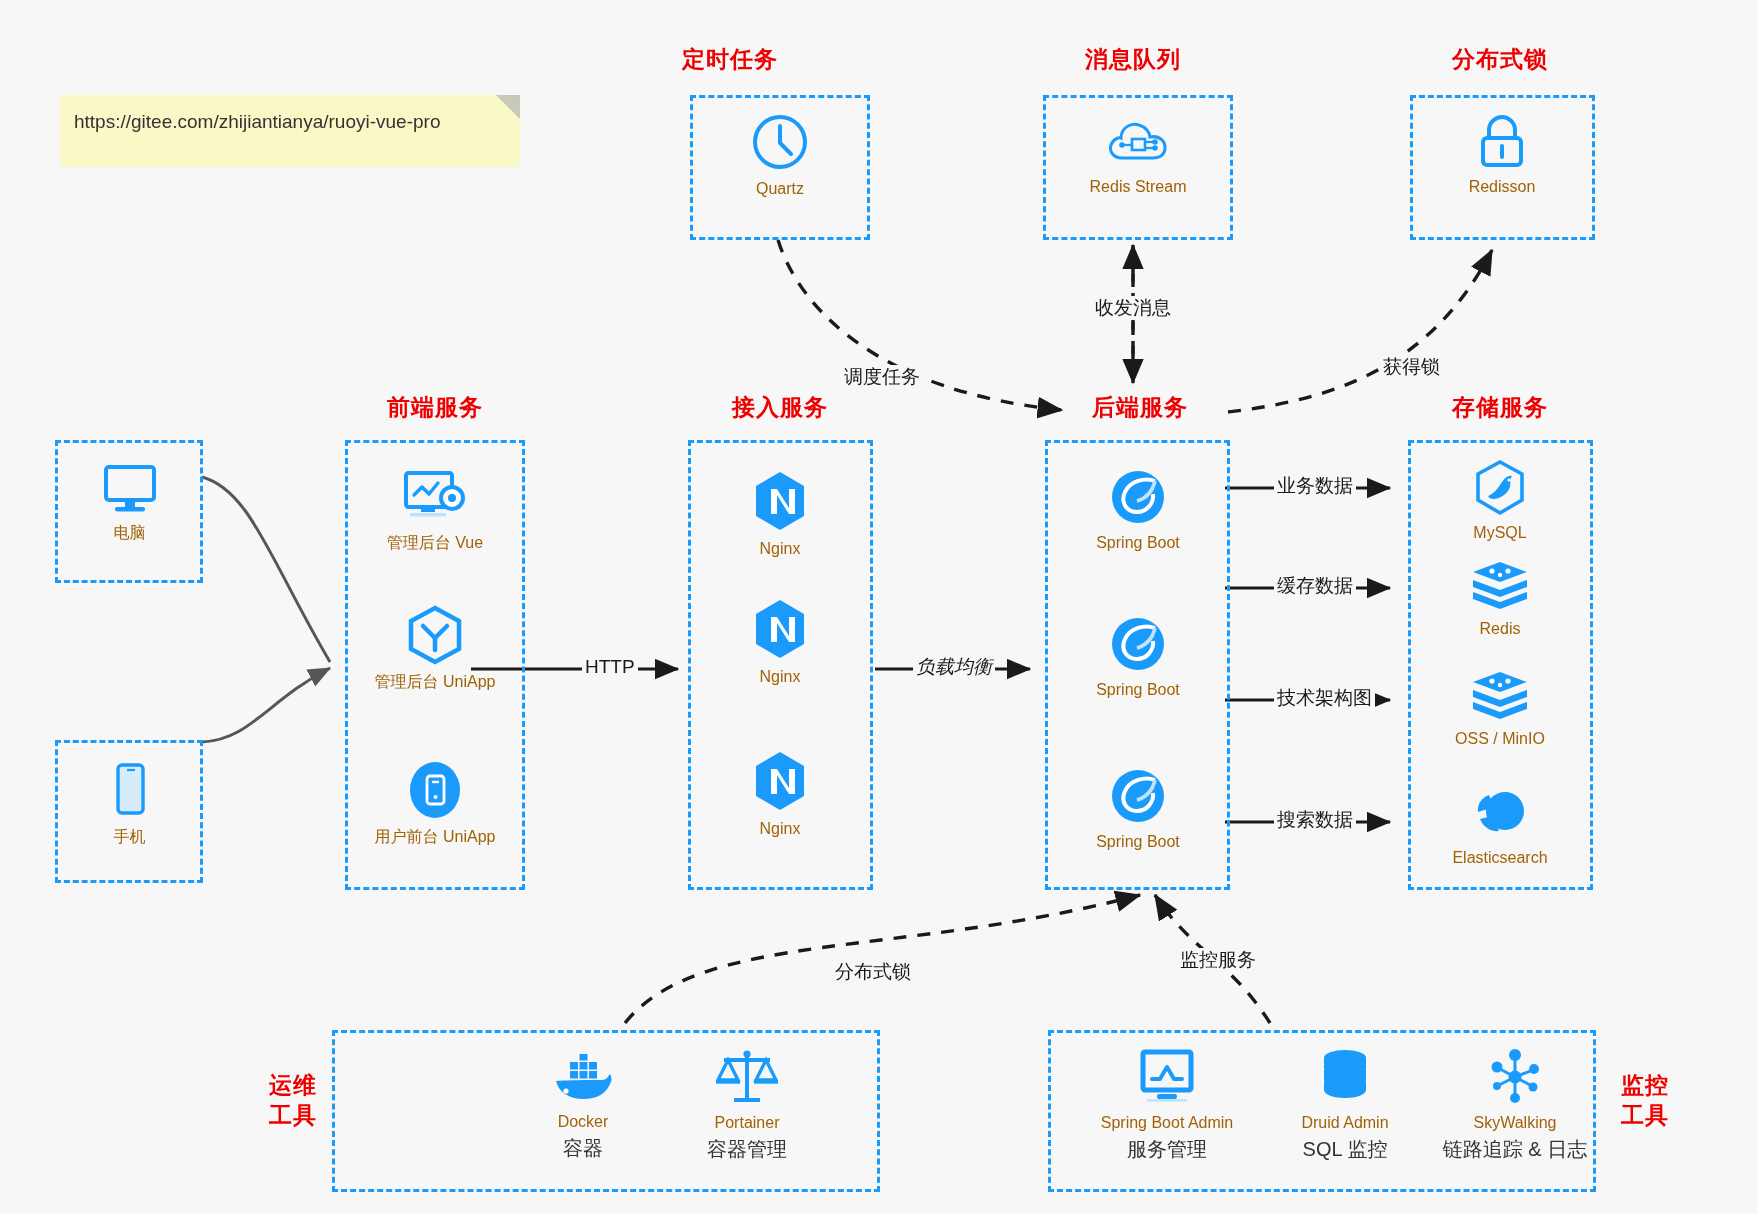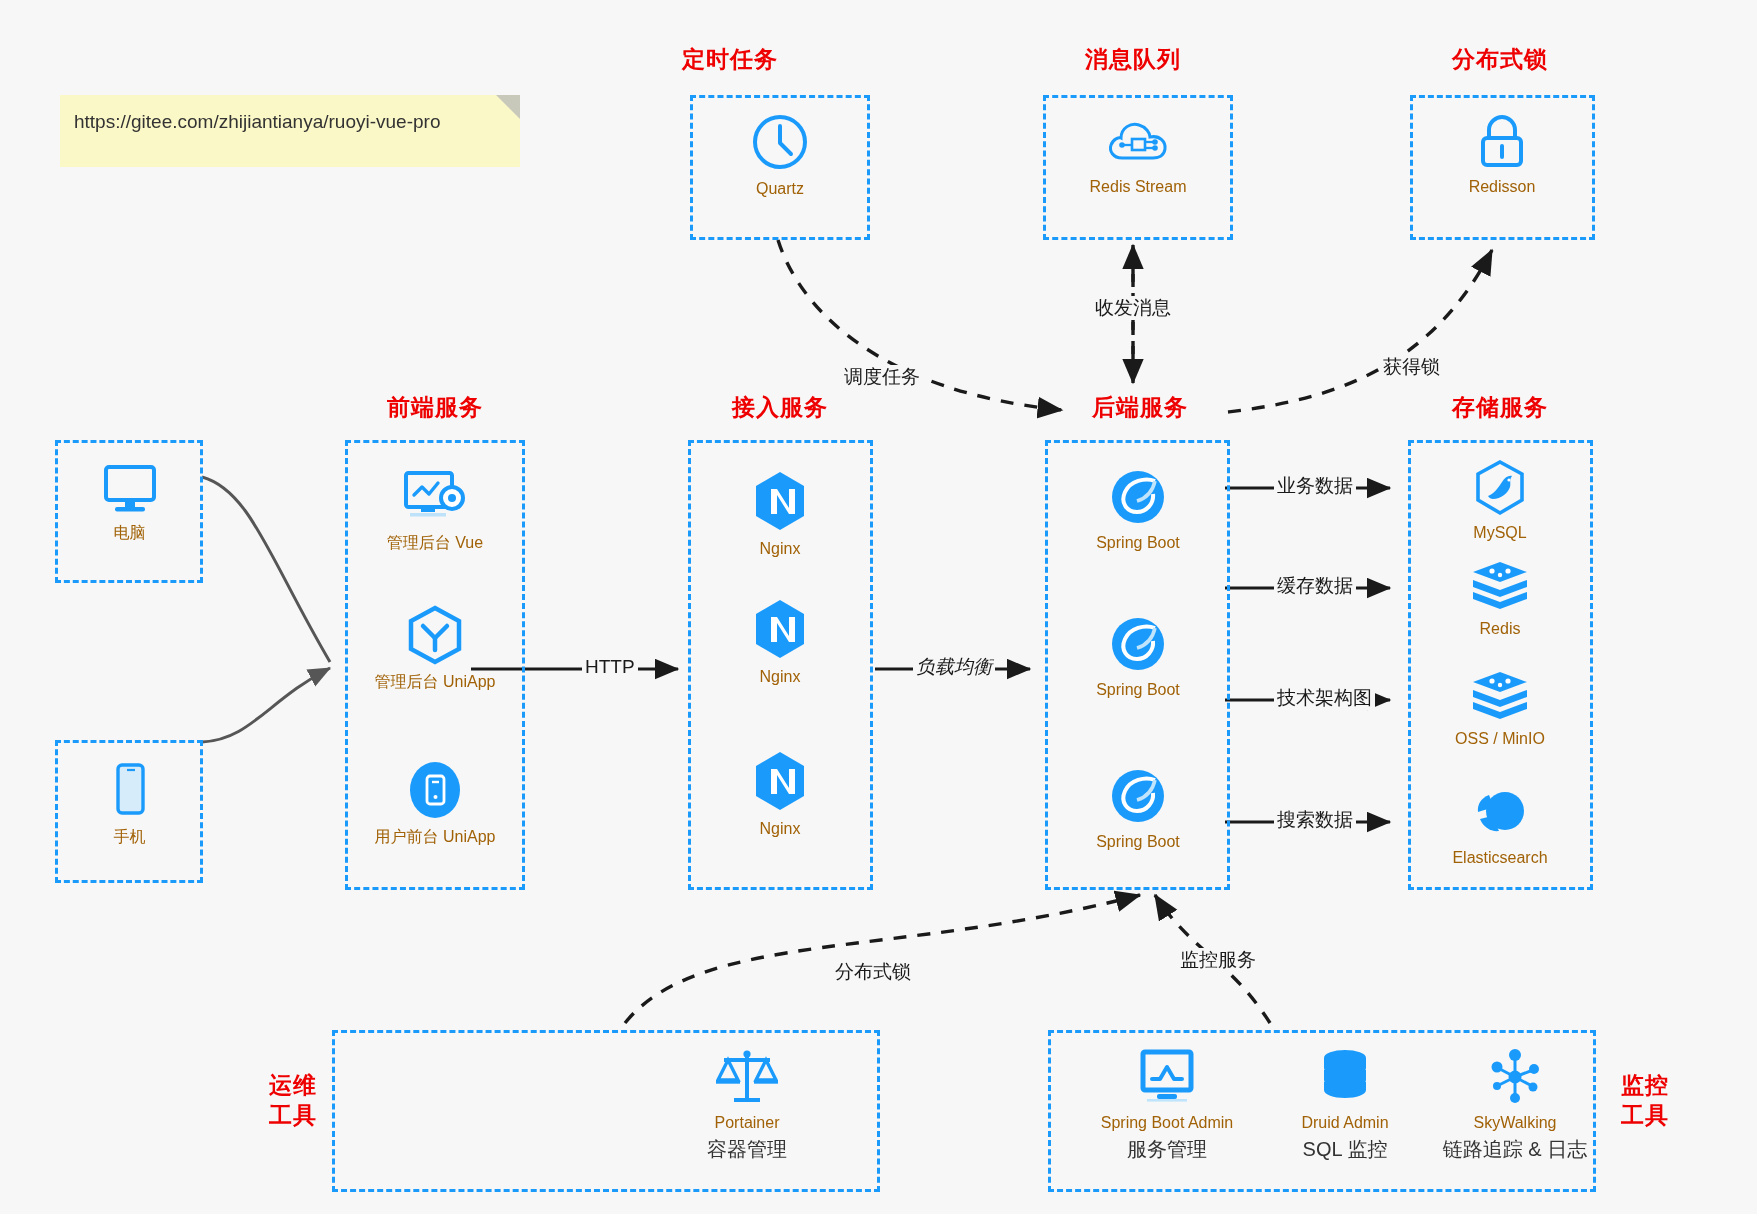--- a/index.html
+++ b/index.html
@@ -339,20 +339,35 @@
   <div class="elabel" style="left:832px;top:960px;">分布式锁</div>
   <div class="elabel" style="left:1177px;top:948px;">监控服务</div>
 
   <div class="gtitle two-line" style="left:258px;top:1070px;width:70px;">
     <div>运维</div>
     <div>工具</div>
   </div>
   <div class="gbox" style="left:332px;top:1030px;width:548px;height:162px;"></div>
 
 
+  <div class="node" style="left:503px;top:1053px;">
+    <svg class="icon" width="66" height="52" viewBox="0 0 66 52">
+      <rect x="20" y="18" width="8" height="7.5" fill="#1a9bfc"></rect>
+      <rect x="29.5" y="18" width="8" height="7.5" fill="#1a9bfc"></rect>
+      <rect x="39" y="18" width="8" height="7.5" fill="#1a9bfc"></rect>
+      <rect x="20" y="9" width="8" height="7.5" fill="#1a9bfc"></rect>
+      <rect x="29.5" y="9" width="8" height="7.5" fill="#1a9bfc"></rect>
+      <rect x="39" y="9" width="8" height="7.5" fill="#1a9bfc"></rect>
+      <rect x="29.5" y="1" width="8" height="6.5" fill="#1a9bfc"></rect>
+      <path d="M6,28 C6,28 14,27 52,27 C56,27 58,24 60,21 C62,24 62,28 60,31 C56,41 46,46 34,46 C20,46 9,40 6,28 Z" fill="#1a9bfc"></path>
+      <circle cx="16" cy="38" r="2.6" fill="#fff"></circle>
+    </svg>
+    <div class="lbl">Docker</div>
+    <div class="sub">容器</div>
+  </div>
 
   <div class="node" style="left:667px;top:1048px;">
     <svg class="icon" width="62" height="58" viewBox="0 0 62 58">
       <line x1="31" y1="6" x2="31" y2="50" stroke="#1a9bfc" stroke-width="4"></line>
       <line x1="8" y1="12" x2="54" y2="12" stroke="#1a9bfc" stroke-width="4"></line>
       <circle cx="31" cy="6" r="3.6" fill="#1a9bfc"></circle>
       <path d="M2,32 L12,12 L22,32 Z" fill="none" stroke="#1a9bfc" stroke-width="3.4"></path>
       <path d="M40,32 L50,12 L60,32 Z" fill="none" stroke="#1a9bfc" stroke-width="3.4"></path>
       <line x1="0" y1="34" x2="24" y2="34" stroke="#1a9bfc" stroke-width="3.4"></line>
       <line x1="38" y1="34" x2="62" y2="34" stroke="#1a9bfc" stroke-width="3.4"></line>

